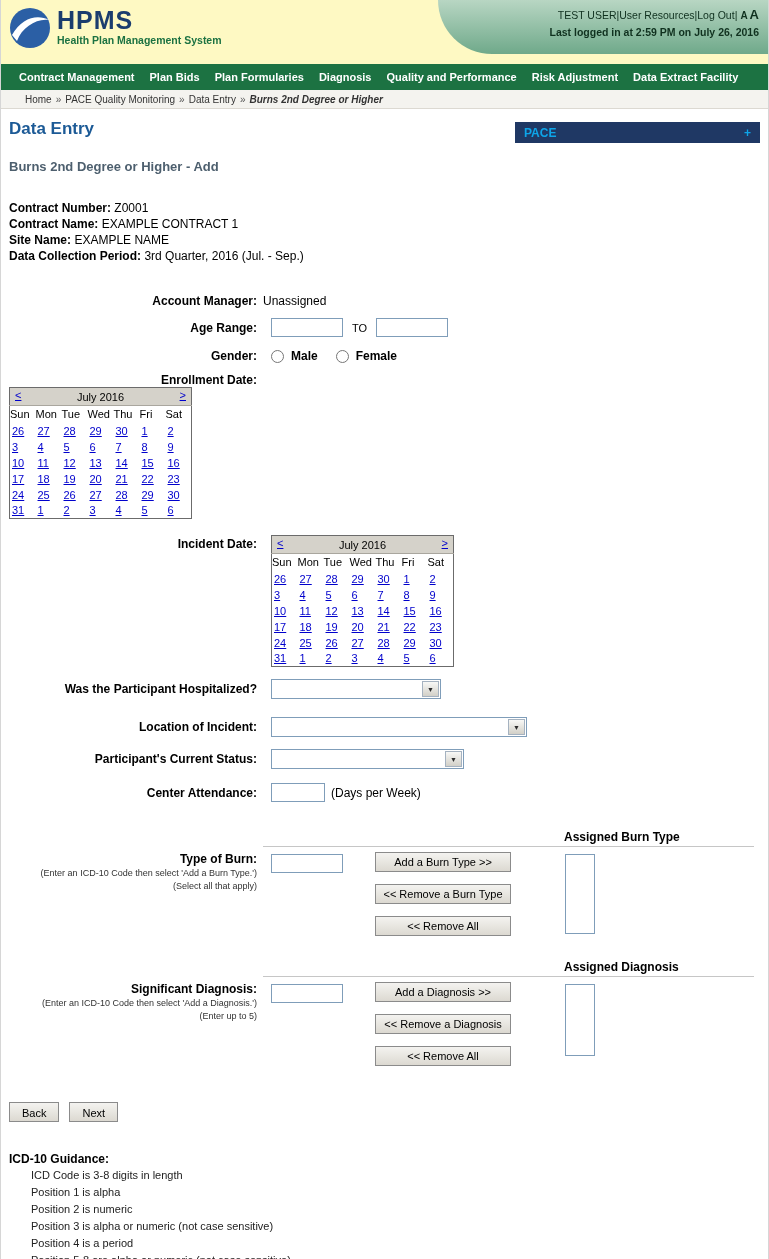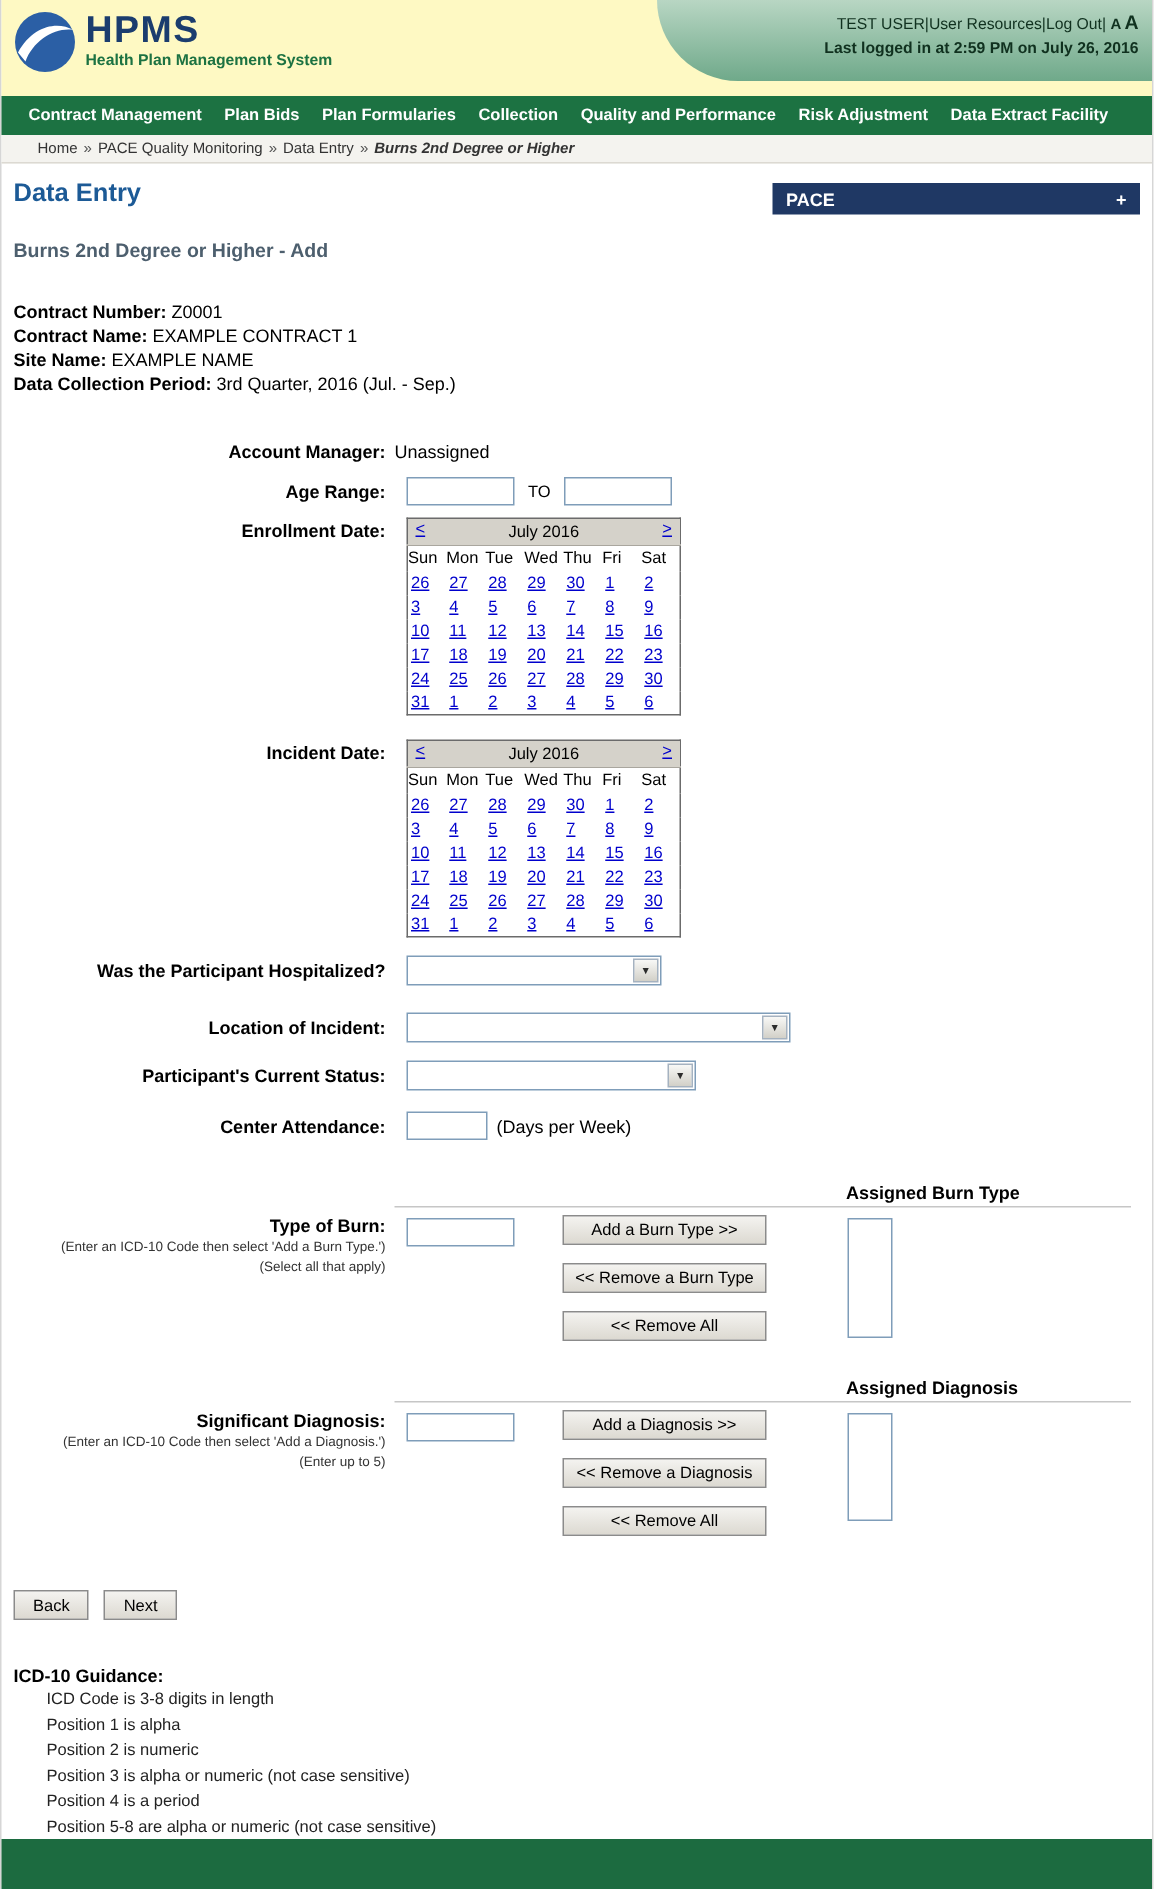--- a/index.html
+++ b/index.html
@@ -30,21 +30,21 @@
   .nav-item { color:#fff; font-weight:bold; font-size:11px; margin-right:15px; cursor:pointer; white-space:nowrap; }
   
   .crumbs { background:#f4f3ef; border-bottom:1px solid #dcd9d2; height:19px;
     display:flex; align-items:center; padding-left:24px; font-size:10px; color:#333; }
   .bc-sep { margin:0 4px; color:#555; }
   .bc-item { cursor:pointer; }
   .bc-last { font-weight:bold; font-style:italic; cursor:default; }
   
   .titlerow { display:flex; justify-content:space-between; align-items:flex-start; padding:10px 8px 0 8px; }
   h1 { margin:0; font-size:17px; color:#1c5a96; font-weight:bold; }
-  .pace { width:245px; height:21px; background:#1f3864; color:#ffffff; display:flex;
+  .pace { width:245px; height:21px; background:#1f3864; color:#0ea5e9; display:flex;
     justify-content:space-between; align-items:center; padding:0 9px; font-weight:bold;
     font-size:12px; margin-top:3px; cursor:pointer; }
   .subtitle { margin:16px 8px 0; font-size:13px; font-weight:bold; color:#4d5f6e; }
   
   .contract { margin:26px 8px 0; line-height:16px; font-size:12px; }
   
   .frow { display:flex; align-items:center; margin-top:10px; }
   .frow.top { align-items:flex-start; }
   .frow.top .flabel { padding-top:2px; }
   .flabel { width:262px; min-width:262px; text-align:right; font-weight:bold; padding-right:6px; font-size:12px; }
@@ -116,21 +116,21 @@
     <div class="hdr-user">
       <div class="ln1"><span>TEST USER</span>|<span class="ulink">User Resources</span>|<span class="ulink">Log Out</span>|<span class="fsz-s">A</span><span class="fsz-l">A</span></div>
       <div class="ln2">Last logged in at 2:59 PM on July 26, 2016</div>
     </div>
   </div>
 
   <div class="navbar">
       <span class="nav-item">Contract Management</span>
       <span class="nav-item">Plan Bids</span>
       <span class="nav-item">Plan Formularies</span>
-      <span class="nav-item">Collection</span>
+      <span class="nav-item">Diagnosis</span>
       <span class="nav-item">Quality and Performance</span>
       <span class="nav-item">Risk Adjustment</span>
       <span class="nav-item">Data Extract Facility</span>
     </div>
 
   <div class="crumbs">
       <span class="bc-item">Home</span>
       <span class="bc-sep">»</span>
       <span class="bc-item">PACE Quality Monitoring</span>
       <span class="bc-sep">»</span>
@@ -161,22 +161,31 @@
     <div class="fval">Unassigned</div>
   </div>
 
   <div class="frow">
     <div class="flabel">Age Range:</div>
     <input class="tinput ml8" type="text" style="">
     <span class="to-lbl">TO</span>
     <input class="tinput" type="text" style="">
   </div>
 
-
-  <div class="frow top" style="margin-top:8px;">
+  <div class="frow" style="margin-top:12px;">
+    <div class="flabel">Gender:</div>
+    <div class="radios ml8">
+      <input type="radio" name="gender" id="g-male" style="">
+      <label for="g-male">Male</label>
+      <input type="radio" name="gender" id="g-female" style="">
+      <label for="g-female">Female</label>
+    </div>
+  </div>
+
+  <div class="frow top" style="margin-top:8px;flex-direction:column;">
     <div class="flabel">Enrollment Date:</div>
     <div>
         <table class="cal">
           <tbody>
             <tr>
               <td colspan="7" class="cal-head"><a class="cal-nav prev">&lt;</a><span>July 2016</span><a class="cal-nav next">&gt;</a></td>
             </tr>
             <tr>
               <td class="cal-dow">Sun</td>
               <td class="cal-dow">Mon</td>

